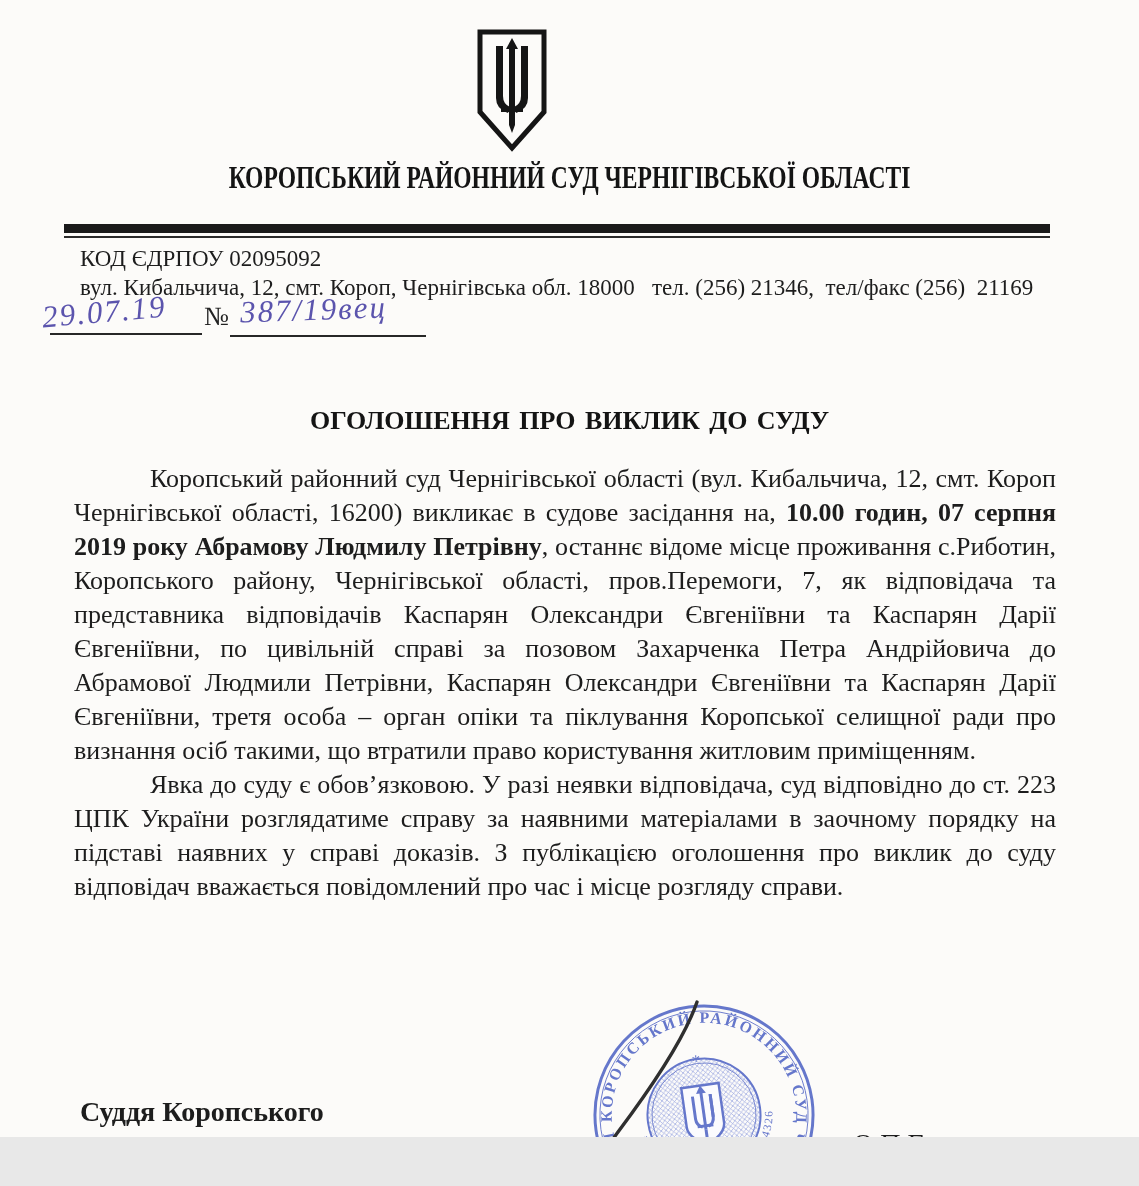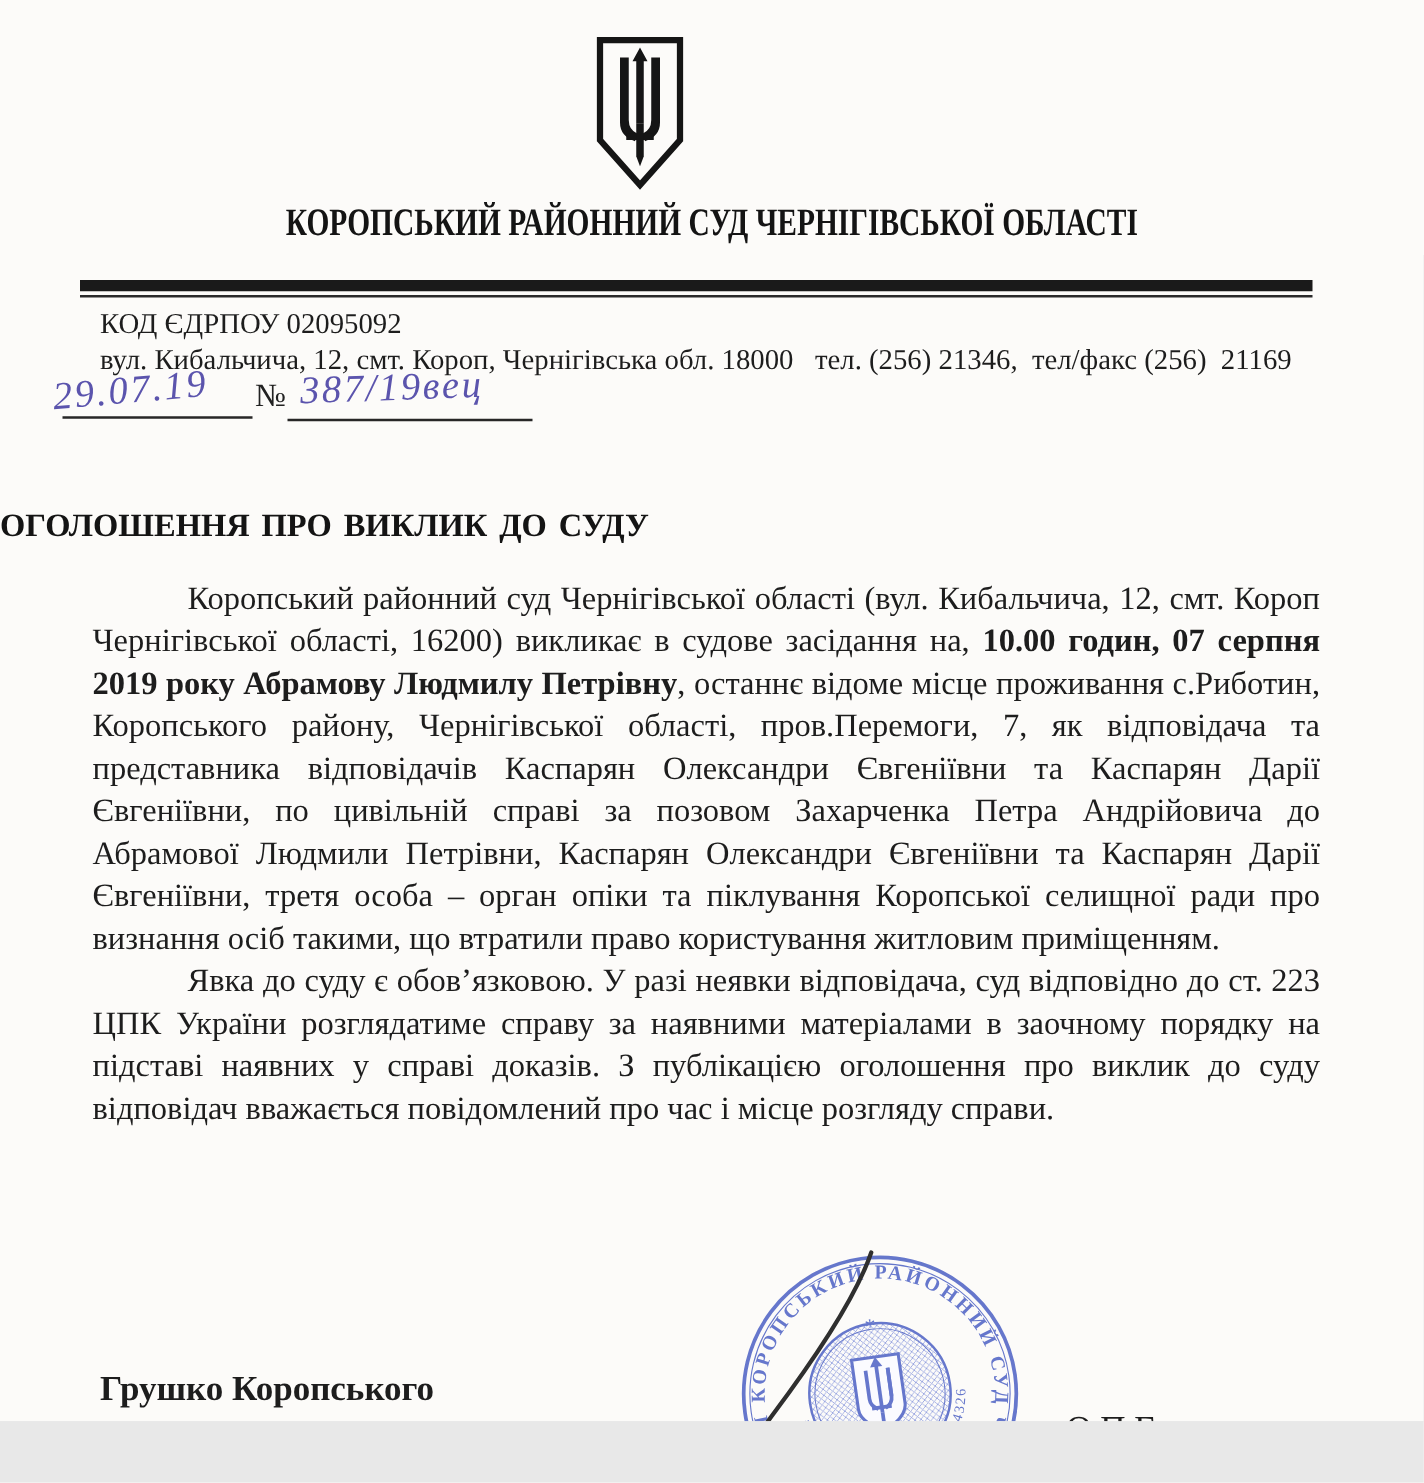--- a/index.html
+++ b/index.html
@@ -33,21 +33,21 @@
     position:absolute;white-space:nowrap;
   }
   .hw-date{left:42px;top:294px;transform:rotate(-5deg);}
   .hw-number{left:240px;top:292px;transform:rotate(-2deg);}
   .no-sign{position:absolute;left:204px;top:302px;font-size:26px;color:#222;}
   .hw-line{position:absolute;height:2px;background:#272727;}
   .hw-line-date{left:50px;top:333px;width:152px;}
   .hw-line-number{left:230px;top:335px;width:196px;}
   .doc-title{
     position:absolute;left:0;right:0;top:406px;
-    font-weight:bold;font-size:26px;word-spacing:3px;
+    text-align:center;font-weight:bold;font-size:26px;word-spacing:3px;
     color:#141414;
   }
   .body-text{
     position:absolute;left:74px;top:462px;width:982px;
     font-size:26px;line-height:34px;text-align:justify;
   }
   .body-text p{margin:0;text-indent:76px;font-family:Liberation Serif, serif;}
   .judge-title{
     position:absolute;left:80px;top:1092px;
     font-weight:bold;font-size:28px;line-height:39px;
@@ -130,18 +130,18 @@
   </svg>
 
   <svg class="signature" viewBox="560 985 340 201">
     <path d="M697,1002 C684,1040 648,1092 618,1132 C604,1151 597,1165 606,1170
              C615,1175 621,1166 615,1159 C609,1152 600,1158 605,1169
              C611,1182 640,1152 658,1161 C673,1169 663,1186 650,1181
              C640,1177 645,1163 659,1169 C671,1174 677,1184 680,1195" fill="none" stroke="#2f2f2f" stroke-width="3.4" stroke-linecap="round"></path>
   </svg>
 
   <div class="judge-title">
-    <div>Грушко Коропського</div>
+    <div>Суддя Коропського</div>
     <div>районного суду</div>
   </div>
   <div class="judge-name">О.П.Грушко</div>
 
 </div>
 
 </body></html>

